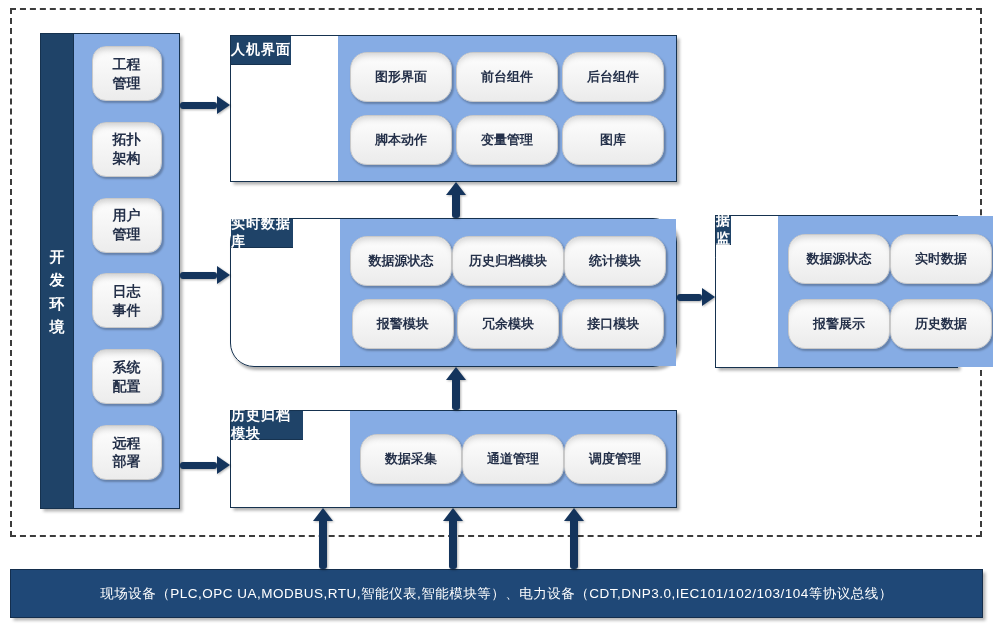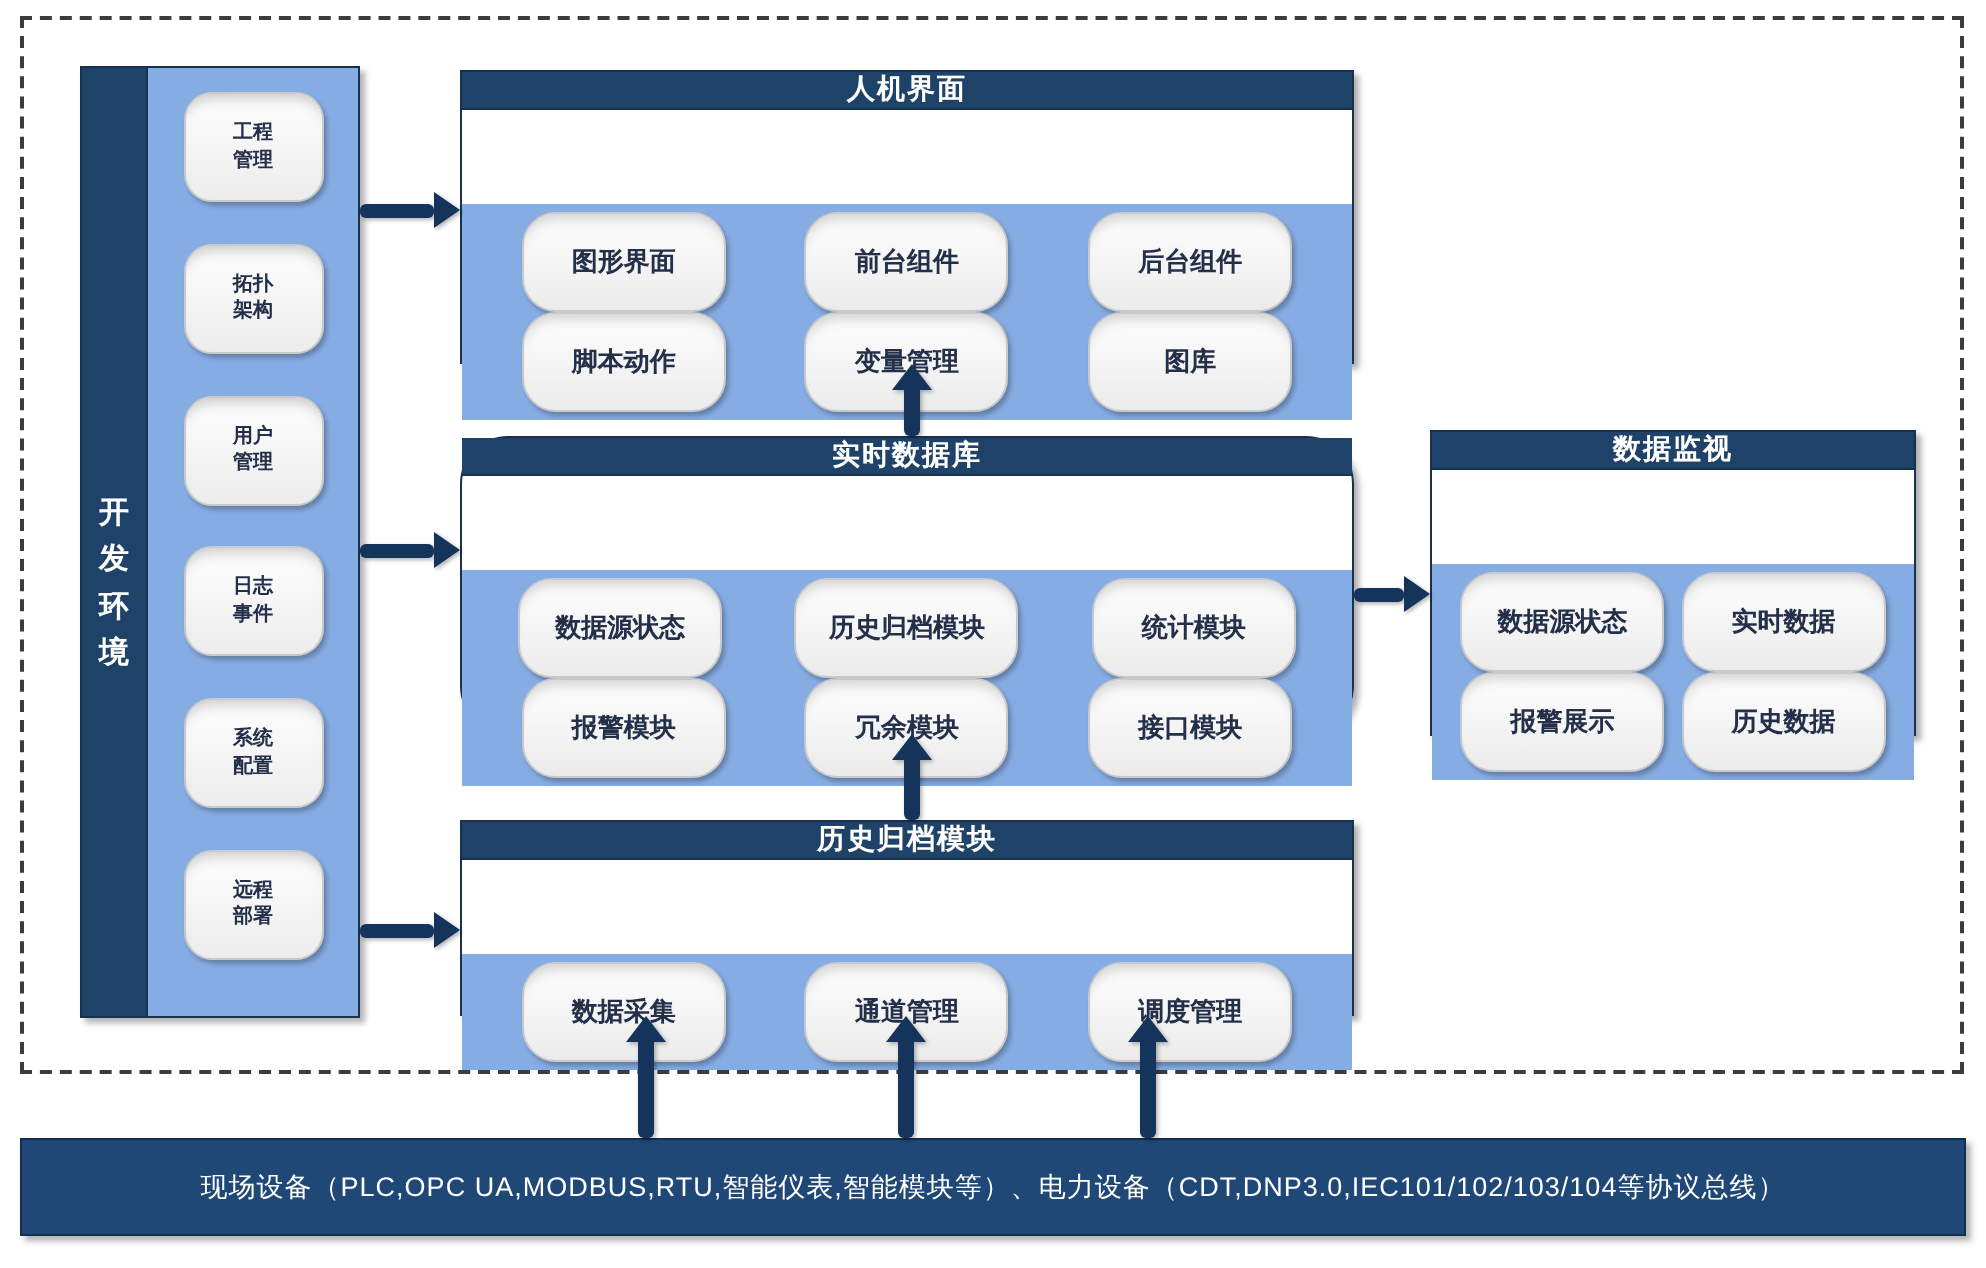--- a/index.html
+++ b/index.html
@@ -24,26 +24,26 @@
   .devenv-label{width:1em;font-size:15px;font-weight:bold;color:#fff;
     line-height:1.55;word-break:break-all;text-align:center;margin-top:41px;}
   .devenv-panel{flex:1;background:var(--panel_bg,#86ACE4);display:flex;
     flex-direction:column;align-items:center;justify-content:space-between;
     padding:12px 0 28px 0;}
   .sq-btn{width:70px;height:55px;border-radius:14px;
     background:linear-gradient(#FEFEFE,#ECECEC);
     border:1px solid #C9C9C9;
     box-shadow:inset 0 7px 7px -5px rgba(0,0,0,0.22),1.5px 2px 2px rgba(0,0,0,0.25);
     display:flex;align-items:center;justify-content:center;
-    font-size:10px;font-weight:bold;color:var(--pill_text,#243049);
+    font-size:14px;font-weight:bold;color:var(--pill_text,#243049);
     white-space:pre-line;text-align:center;line-height:1.35;}
 
   
   .box{position:absolute;border:1.5px solid #16324F;
-    box-shadow:2.5px 2.5px 3px rgba(0,0,0,0.32);display:flex;flex-direction:column;gap:47px;}
+    box-shadow:2.5px 2.5px 3px rgba(0,0,0,0.32);display:flex;flex-direction:row;gap:47px;}
   .box-header{height:29px;background:var(--header_bg,#1F4368);color:#fff;
     font-size:14px;font-weight:bold;display:flex;align-items:center;
     justify-content:center;letter-spacing:1px;border-bottom:1.5px solid #16324F;}
   .box-body{flex:1;background:var(--panel_bg,#86ACE4);display:flex;
     flex-direction:column;justify-content:space-evenly;padding:4px 10px;}
   .pill-row{display:flex;justify-content:space-around;align-items:center;}
   .pill{min-width:102px;height:50px;padding:0 16px;border-radius:17px;
     background:linear-gradient(#FEFEFE,#EBEBEB);
     border:1px solid #C9C9C9;
     box-shadow:inset 0 7px 7px -5px rgba(0,0,0,0.2),1.5px 2px 2px rgba(0,0,0,0.25);

